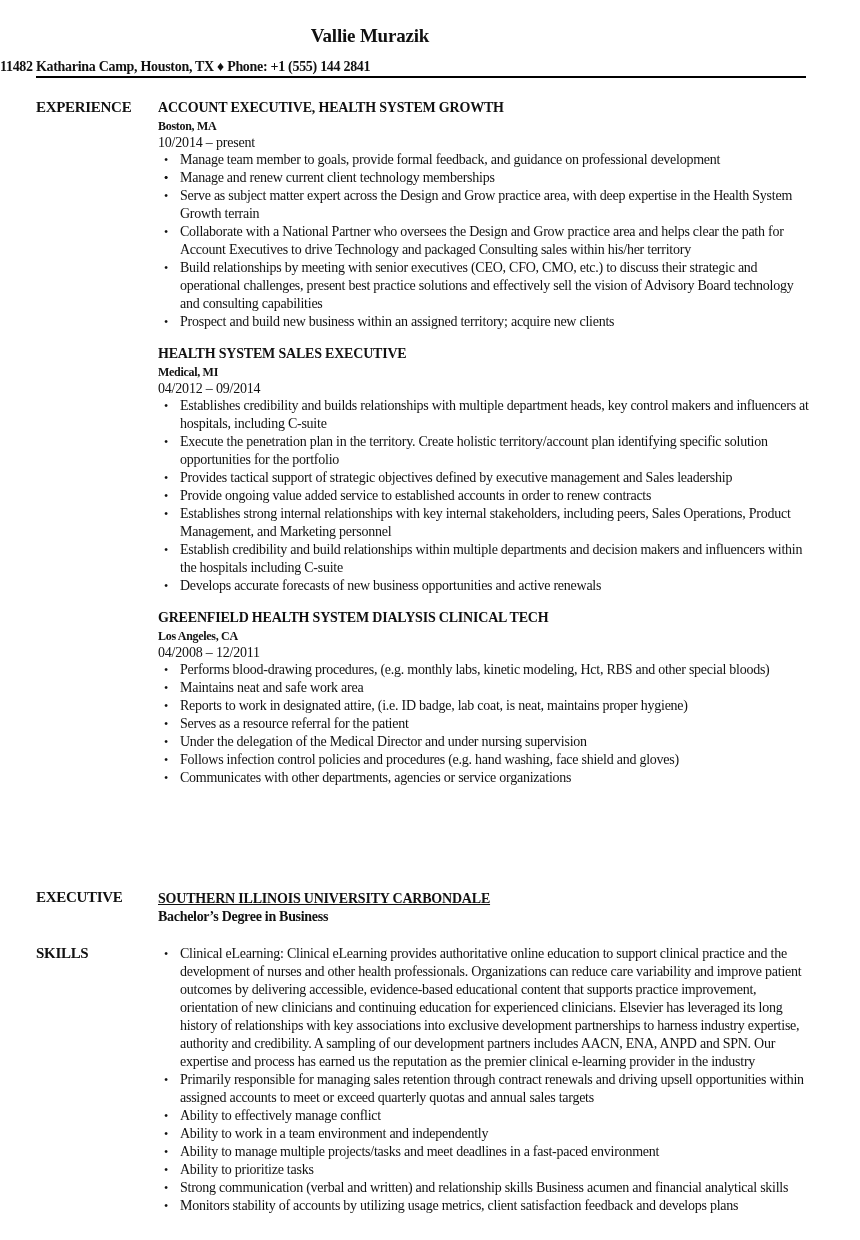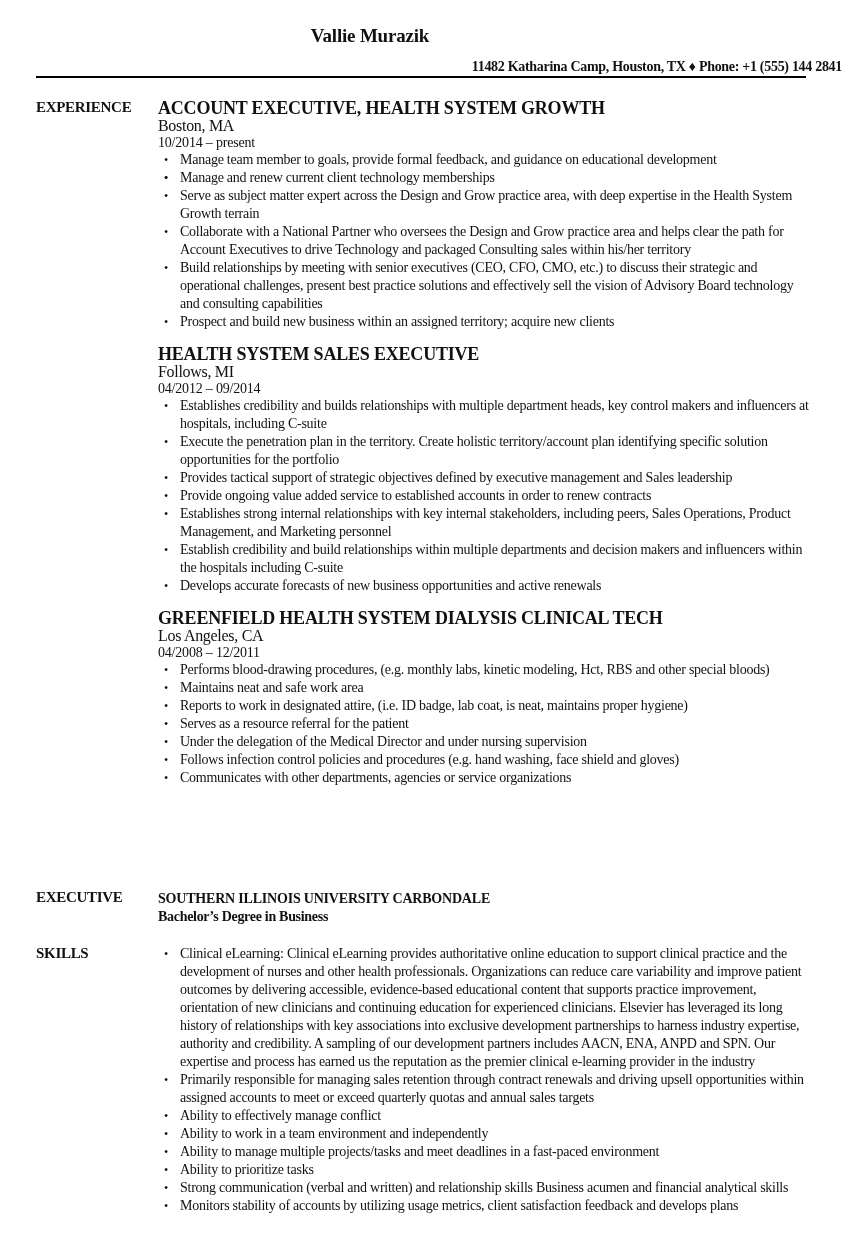--- a/index.html
+++ b/index.html
@@ -7,74 +7,74 @@
       width: 860px; height: 1240px; overflow: hidden; position: relative;
       font-family: "Liberation Serif", "DejaVu Serif", serif;
       color: #111111;
     }
     .page { position: absolute; left: 0; top: 0; width: 860px; }
     .name {
       position: absolute; top: 25px; left: 0; width: 740px; text-align: center;
       font-size: 19px; font-weight: bold; letter-spacing: -0.2px;
     }
     .contact {
-      position: absolute; top: 59px; left: 0; width: 842px; text-align: right;
+      position: absolute; top: 59px; left: 0; width: 842px; text-align: left;
       font-size: 14px; font-weight: bold; letter-spacing: -0.3px;
     }
     .rule {
       position: absolute; top: 76px; left: 36px; width: 770px; height: 2px; background: #000;
     }
     .section { position: absolute; left: 0; width: 860px; }
     .sec-label {
       position: absolute; left: 36px; top: 0;
       font-size: 15px; font-weight: bold; letter-spacing: -0.3px;
     }
     .sec-body { position: absolute; left: 158px; top: 0; width: 656px; }
     .job { margin-bottom: 14px; }
-    .job-title { font-size: 18px; font-weight: bold; line-height: 18px; letter-spacing: -0.2px; }
-    .job-loc { font-size: 16px; font-weight: normal; line-height: 18px; letter-spacing: -0.3px; }
+    .job-title { font-size: 14px; font-weight: bold; line-height: 18px; letter-spacing: -0.2px; }
+    .job-loc { font-size: 12px; font-weight: bold; line-height: 18px; letter-spacing: -0.3px; }
     .job-date { font-size: 14px; line-height: 16px; letter-spacing: -0.2px; }
     ul.bullets { list-style: none; margin: 0; padding: 0; }
     ul.bullets li {
       position: relative; padding-left: 22px; font-size: 14px; line-height: 18px; letter-spacing: -0.25px;
     }
     ul.bullets li .dot {
       position: absolute; left: 6px; top: 0; font-size: 12px;
     }
-    .edu-school { font-size: 14px; font-weight: bold; line-height: 19px; letter-spacing: -0.2px; }
+    .edu-school { font-size: 14px; font-weight: bold; line-height: 19px; letter-spacing: -0.2px; text-decoration: underline; }
     .edu-degree { font-size: 14px; font-weight: bold; line-height: 18px; letter-spacing: -0.3px; }
   </style>
 </head>
 <body>
 
 <div class="page">
   <div class="name">Vallie Murazik</div>
   <div class="contact">11482 Katharina Camp, Houston, TX ♦ Phone: +1 (555) 144 2841</div>
   <div class="rule"></div>
 
   <div class="section" style="top:99px;">
     <div class="sec-label">EXPERIENCE</div>
     <div class="sec-body" id="experience-body">
       <div class="job">
         <div class="job-title">ACCOUNT EXECUTIVE, HEALTH SYSTEM GROWTH</div>
         <div class="job-loc">Boston, MA</div>
         <div class="job-date">10/2014 – present</div>
         <ul class="bullets">
-            <li><span class="dot">•</span><span>Manage team member to goals, provide formal feedback, and guidance on educational development</span></li>
+            <li><span class="dot">•</span><span>Manage team member to goals, provide formal feedback, and guidance on professional development</span></li>
             <li><span class="dot">•</span></li>
             <li><span class="dot">•</span><span>Manage and renew current client technology memberships</span></li>
             <li><span class="dot">•</span><span>Serve as subject matter expert across the Design and Grow practice area, with deep expertise in the Health System Growth terrain</span></li>
             <li><span class="dot">•</span><span>Collaborate with a National Partner who oversees the Design and Grow practice area and helps clear the path for Account Executives to drive Technology and packaged Consulting sales within his/her territory</span></li>
             <li><span class="dot">•</span><span>Build relationships by meeting with senior executives (CEO, CFO, CMO, etc.) to discuss their strategic and operational challenges, present best practice solutions and effectively sell the vision of Advisory Board technology and consulting capabilities</span></li>
             <li><span class="dot">•</span><span>Prospect and build new business within an assigned territory; acquire new clients</span></li>
           </ul>
       </div>
       <div class="job">
         <div class="job-title">HEALTH SYSTEM SALES EXECUTIVE</div>
-        <div class="job-loc">Follows, MI</div>
+        <div class="job-loc">Medical, MI</div>
         <div class="job-date">04/2012 – 09/2014</div>
         <ul class="bullets">
             <li><span class="dot">•</span><span>Establishes credibility and builds relationships with multiple department heads, key control makers and influencers at hospitals, including C-suite</span></li>
             <li><span class="dot">•</span><span>Execute the penetration plan in the territory. Create holistic territory/account plan identifying specific solution opportunities for the portfolio</span></li>
             <li><span class="dot">•</span><span>Provides tactical support of strategic objectives defined by executive management and Sales leadership</span></li>
             <li><span class="dot">•</span><span>Provide ongoing value added service to established accounts in order to renew contracts</span></li>
             <li><span class="dot">•</span><span>Establishes strong internal relationships with key internal stakeholders, including peers, Sales Operations, Product Management, and Marketing personnel</span></li>
             <li><span class="dot">•</span><span>Establish credibility and build relationships within multiple departments and decision makers and influencers within the hospitals including C-suite</span></li>
             <li><span class="dot">•</span><span>Develops accurate forecasts of new business opportunities and active renewals</span></li>
           </ul>

